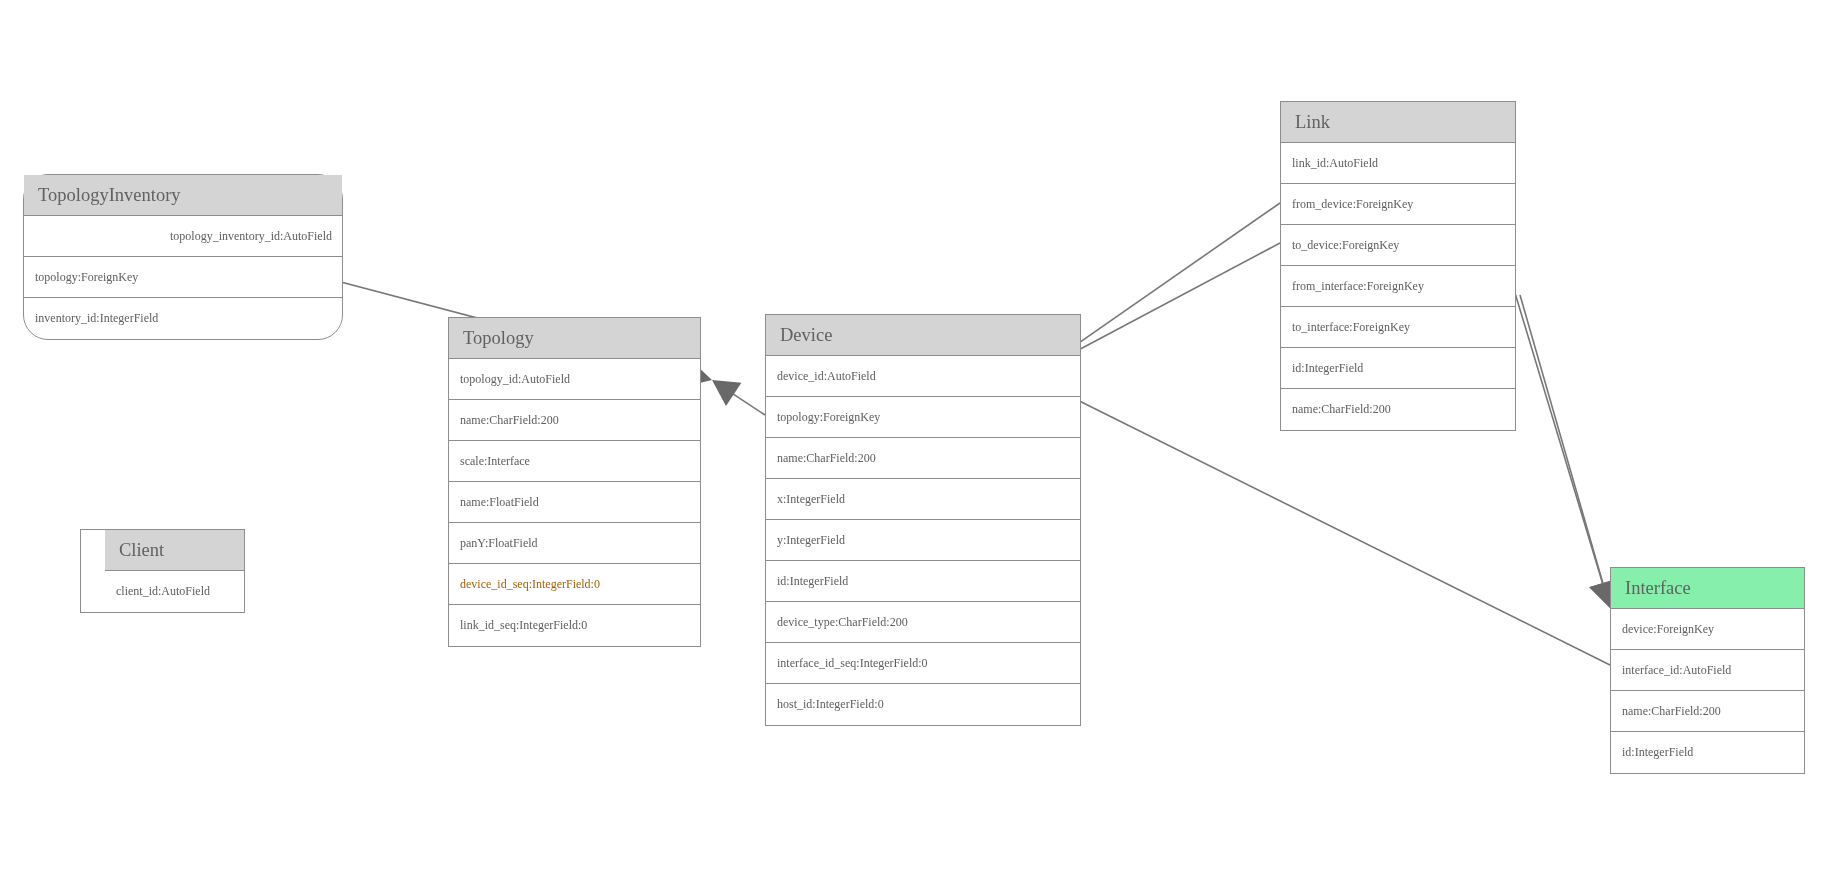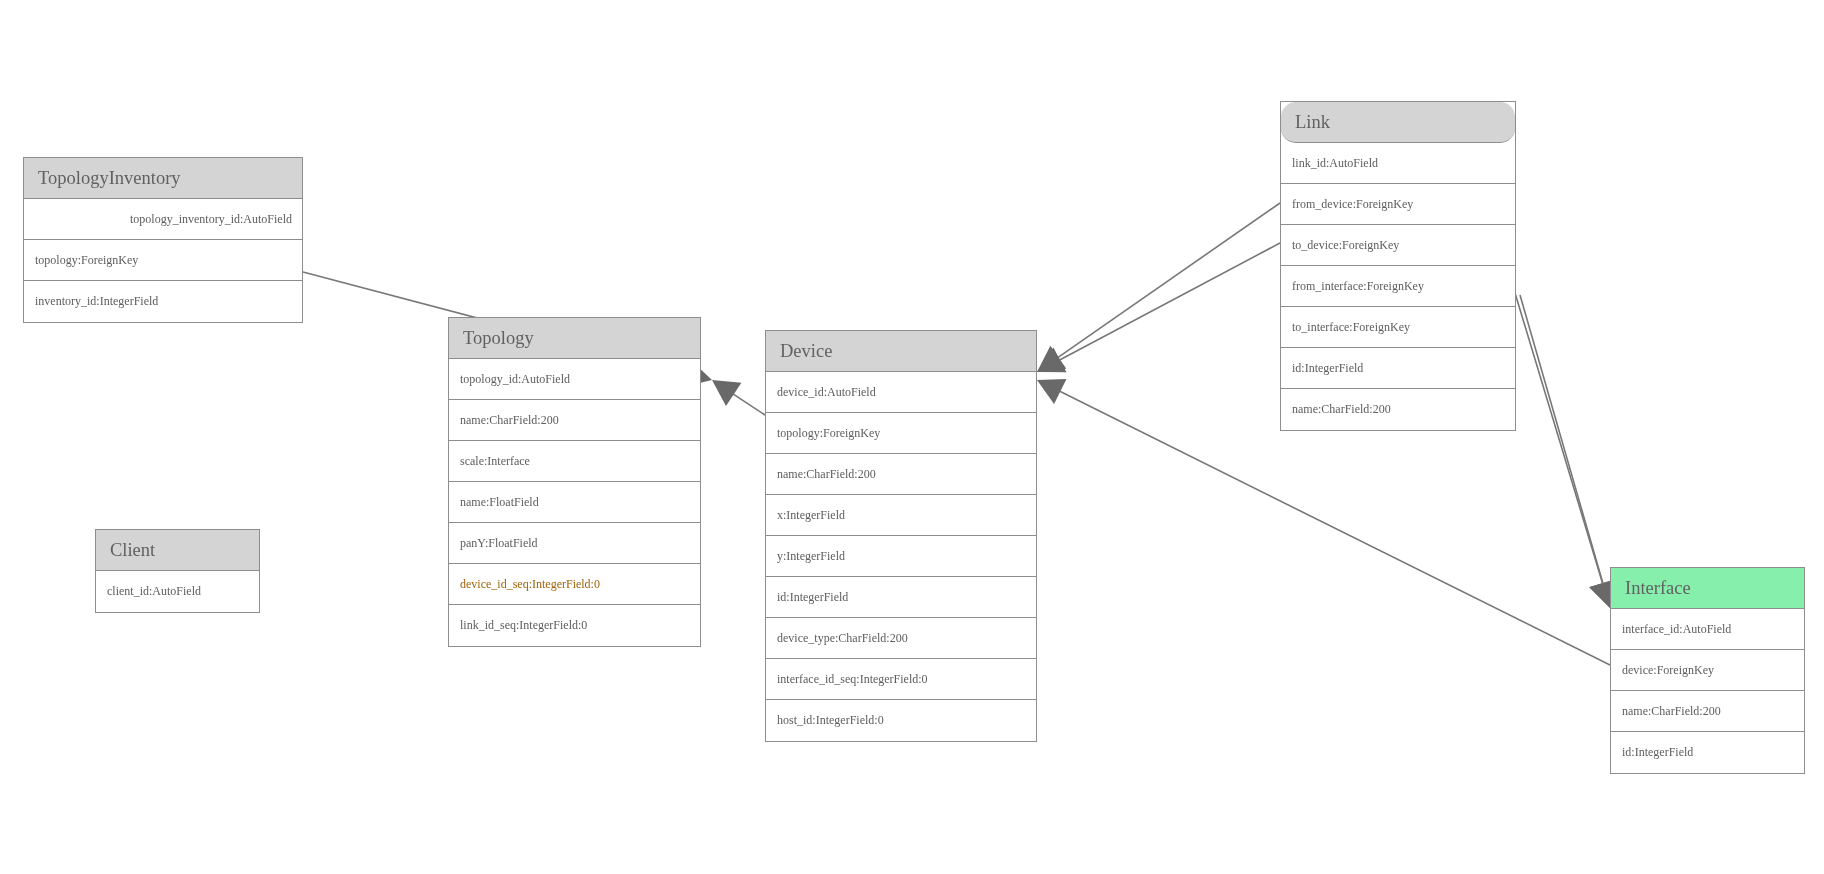--- a/index.html
+++ b/index.html
@@ -93,76 +93,76 @@
         <line x1="1512" y1="283" x2="1604.5955559686663" y2="590.0770988756791" stroke="#777777" stroke-width="1.6"></line>
         <polygon points="1610,608 1589.0899486882922,587.148866837945 1615.8977067802252,579.0652967056083" fill="#696969"></polygon>
       </g>
       <g>
         <line x1="1520" y1="295" x2="1604.8268613720936" y2="590.0089734385037" stroke="#777777" stroke-width="1.6"></line>
         <polygon points="1610,608 1589.3602576823446,586.8812633649458 1616.2699127956935,579.1436628531202" fill="#696969"></polygon>
       </g>
     </svg>
 
   <div id="entity-layer">
-      <div class="entity" style="left: 23px; top: 157px; width: 280px; border-color: rgb(141, 141, 141);">
+      <div class="entity" style="left: 23px; top: 174px; width: 320px; border-color: rgb(141, 141, 141); border-radius: 25px;">
         <div class="entity-header" style="background: rgb(212, 212, 212); border-bottom-color: rgb(141, 141, 141);">TopologyInventory</div>
         <ul class="entity-fields">
           <li class="entity-field" style="border-bottom-color: rgb(141, 141, 141); color: rgb(93, 93, 93); text-align: right;">topology_inventory_id:AutoField</li>
           <li class="entity-field" style="border-bottom-color: rgb(141, 141, 141); color: rgb(93, 93, 93);">topology:ForeignKey</li>
           <li class="entity-field" style="border-bottom-color: rgb(141, 141, 141); color: rgb(93, 93, 93);">inventory_id:IntegerField</li>
         </ul>
       </div>
       <div class="entity" style="left: 448px; top: 317px; width: 253px; border-color: rgb(141, 141, 141);">
         <div class="entity-header" style="background: rgb(212, 212, 212); border-bottom-color: rgb(141, 141, 141);">Topology</div>
         <ul class="entity-fields">
           <li class="entity-field" style="border-bottom-color: rgb(141, 141, 141); color: rgb(93, 93, 93);">topology_id:AutoField</li>
           <li class="entity-field" style="border-bottom-color: rgb(141, 141, 141); color: rgb(93, 93, 93);">name:CharField:200</li>
           <li class="entity-field" style="border-bottom-color: rgb(141, 141, 141); color: rgb(93, 93, 93);">scale:Interface</li>
           <li class="entity-field" style="border-bottom-color: rgb(141, 141, 141); color: rgb(93, 93, 93);">name:FloatField</li>
           <li class="entity-field" style="border-bottom-color: rgb(141, 141, 141); color: rgb(93, 93, 93);">panY:FloatField</li>
           <li class="entity-field" style="border-bottom-color: rgb(141, 141, 141); color: #a16207;">device_id_seq:IntegerField:0</li>
           <li class="entity-field" style="border-bottom-color: rgb(141, 141, 141); color: rgb(93, 93, 93);">link_id_seq:IntegerField:0</li>
         </ul>
       </div>
-      <div class="entity" style="left: 95px; top: 529px; width: 165px; border-color: rgb(141, 141, 141);">
+      <div class="entity" style="left: 80px; top: 529px; width: 165px; border-color: rgb(141, 141, 141); padding-left: 24px;">
         <div class="entity-header" style="background: rgb(212, 212, 212); border-bottom-color: rgb(141, 141, 141);">Client</div>
         <ul class="entity-fields">
           <li class="entity-field" style="border-bottom-color: rgb(141, 141, 141); color: rgb(93, 93, 93);">client_id:AutoField</li>
         </ul>
       </div>
-      <div class="entity" style="left: 765px; top: 314px; width: 272px; border-color: rgb(141, 141, 141); margin-top: 16px;">
+      <div class="entity" style="left: 765px; top: 314px; width: 316px; border-color: rgb(141, 141, 141);">
         <div class="entity-header" style="background: rgb(212, 212, 212); border-bottom-color: rgb(141, 141, 141);">Device</div>
         <ul class="entity-fields">
           <li class="entity-field" style="border-bottom-color: rgb(141, 141, 141); color: rgb(93, 93, 93);">device_id:AutoField</li>
           <li class="entity-field" style="border-bottom-color: rgb(141, 141, 141); color: rgb(93, 93, 93);">topology:ForeignKey</li>
           <li class="entity-field" style="border-bottom-color: rgb(141, 141, 141); color: rgb(93, 93, 93);">name:CharField:200</li>
           <li class="entity-field" style="border-bottom-color: rgb(141, 141, 141); color: rgb(93, 93, 93);">x:IntegerField</li>
           <li class="entity-field" style="border-bottom-color: rgb(141, 141, 141); color: rgb(93, 93, 93);">y:IntegerField</li>
           <li class="entity-field" style="border-bottom-color: rgb(141, 141, 141); color: rgb(93, 93, 93);">id:IntegerField</li>
           <li class="entity-field" style="border-bottom-color: rgb(141, 141, 141); color: rgb(93, 93, 93);">device_type:CharField:200</li>
           <li class="entity-field" style="border-bottom-color: rgb(141, 141, 141); color: rgb(93, 93, 93);">interface_id_seq:IntegerField:0</li>
           <li class="entity-field" style="border-bottom-color: rgb(141, 141, 141); color: rgb(93, 93, 93);">host_id:IntegerField:0</li>
         </ul>
       </div>
       <div class="entity" style="left: 1280px; top: 101px; width: 236px; border-color: rgb(141, 141, 141);">
-        <div class="entity-header" style="background: rgb(212, 212, 212); border-bottom-color: rgb(141, 141, 141); border-radius: 15px;">Link</div>
+        <div class="entity-header" style="background: rgb(212, 212, 212); border-bottom-color: rgb(141, 141, 141);">Link</div>
         <ul class="entity-fields">
           <li class="entity-field" style="border-bottom-color: rgb(141, 141, 141); color: rgb(93, 93, 93);">link_id:AutoField</li>
           <li class="entity-field" style="border-bottom-color: rgb(141, 141, 141); color: rgb(93, 93, 93);">from_device:ForeignKey</li>
           <li class="entity-field" style="border-bottom-color: rgb(141, 141, 141); color: rgb(93, 93, 93);">to_device:ForeignKey</li>
           <li class="entity-field" style="border-bottom-color: rgb(141, 141, 141); color: rgb(93, 93, 93);">from_interface:ForeignKey</li>
           <li class="entity-field" style="border-bottom-color: rgb(141, 141, 141); color: rgb(93, 93, 93);">to_interface:ForeignKey</li>
           <li class="entity-field" style="border-bottom-color: rgb(141, 141, 141); color: rgb(93, 93, 93);">id:IntegerField</li>
           <li class="entity-field" style="border-bottom-color: rgb(141, 141, 141); color: rgb(93, 93, 93);">name:CharField:200</li>
         </ul>
       </div>
       <div class="entity" style="left: 1610px; top: 567px; width: 195px; border-color: rgb(141, 141, 141);">
         <div class="entity-header" style="background: #86efac; border-bottom-color: rgb(141, 141, 141);">Interface</div>
         <ul class="entity-fields">
+          <li class="entity-field" style="border-bottom-color: rgb(141, 141, 141); color: rgb(93, 93, 93);">device:ForeignKey</li>
           <li class="entity-field" style="border-bottom-color: rgb(141, 141, 141); color: rgb(93, 93, 93);">interface_id:AutoField</li>
-          <li class="entity-field" style="border-bottom-color: rgb(141, 141, 141); color: rgb(93, 93, 93);">device:ForeignKey</li>
           <li class="entity-field" style="border-bottom-color: rgb(141, 141, 141); color: rgb(93, 93, 93);">name:CharField:200</li>
           <li class="entity-field" style="border-bottom-color: rgb(141, 141, 141); color: rgb(93, 93, 93);">id:IntegerField</li>
         </ul>
       </div>
     </div>
 
 </div>
 
 </body></html>

